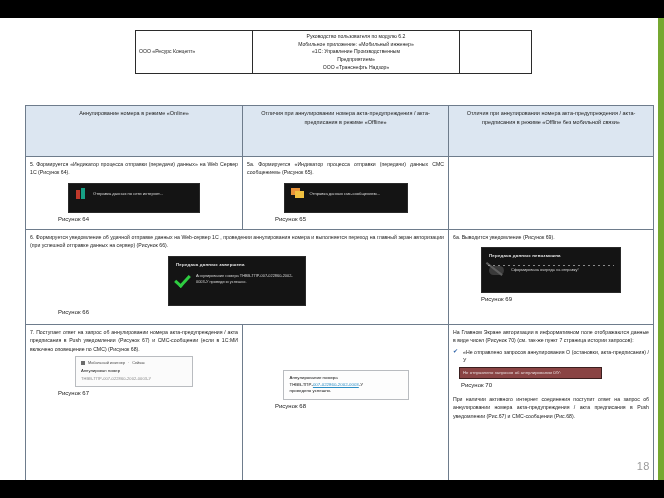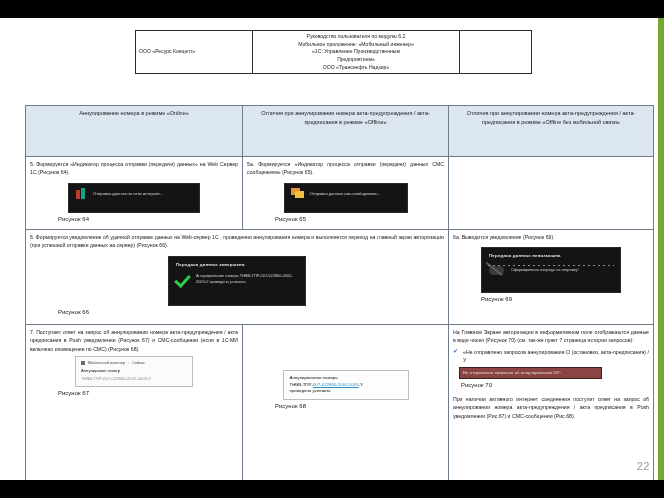--- a/index.html
+++ b/index.html
@@ -280,21 +280,21 @@
   }
   .cap-ind { margin-left: 8px; }
   .p-gap { margin-top: 5px; }
 </style>
 </head>
 <body>
 
 <div class="slide">
 
   <div class="green-bar"></div>
-  <div class="page-num">22</div>
+  <div class="page-num">18</div>
 
   <table class="hdr">
     <tbody>
         <tr>
       <td class="h-org">ООО «Ресурс Концепт»</td>
       <td class="h-mid">
         <div>Руководство пользователя по модулю 6.2</div>
         <div>Мобильное приложение: «Мобильный инженер»</div>
         <div>«1С: Управление Производственным</div>
         <div>Предприятием»</div>

